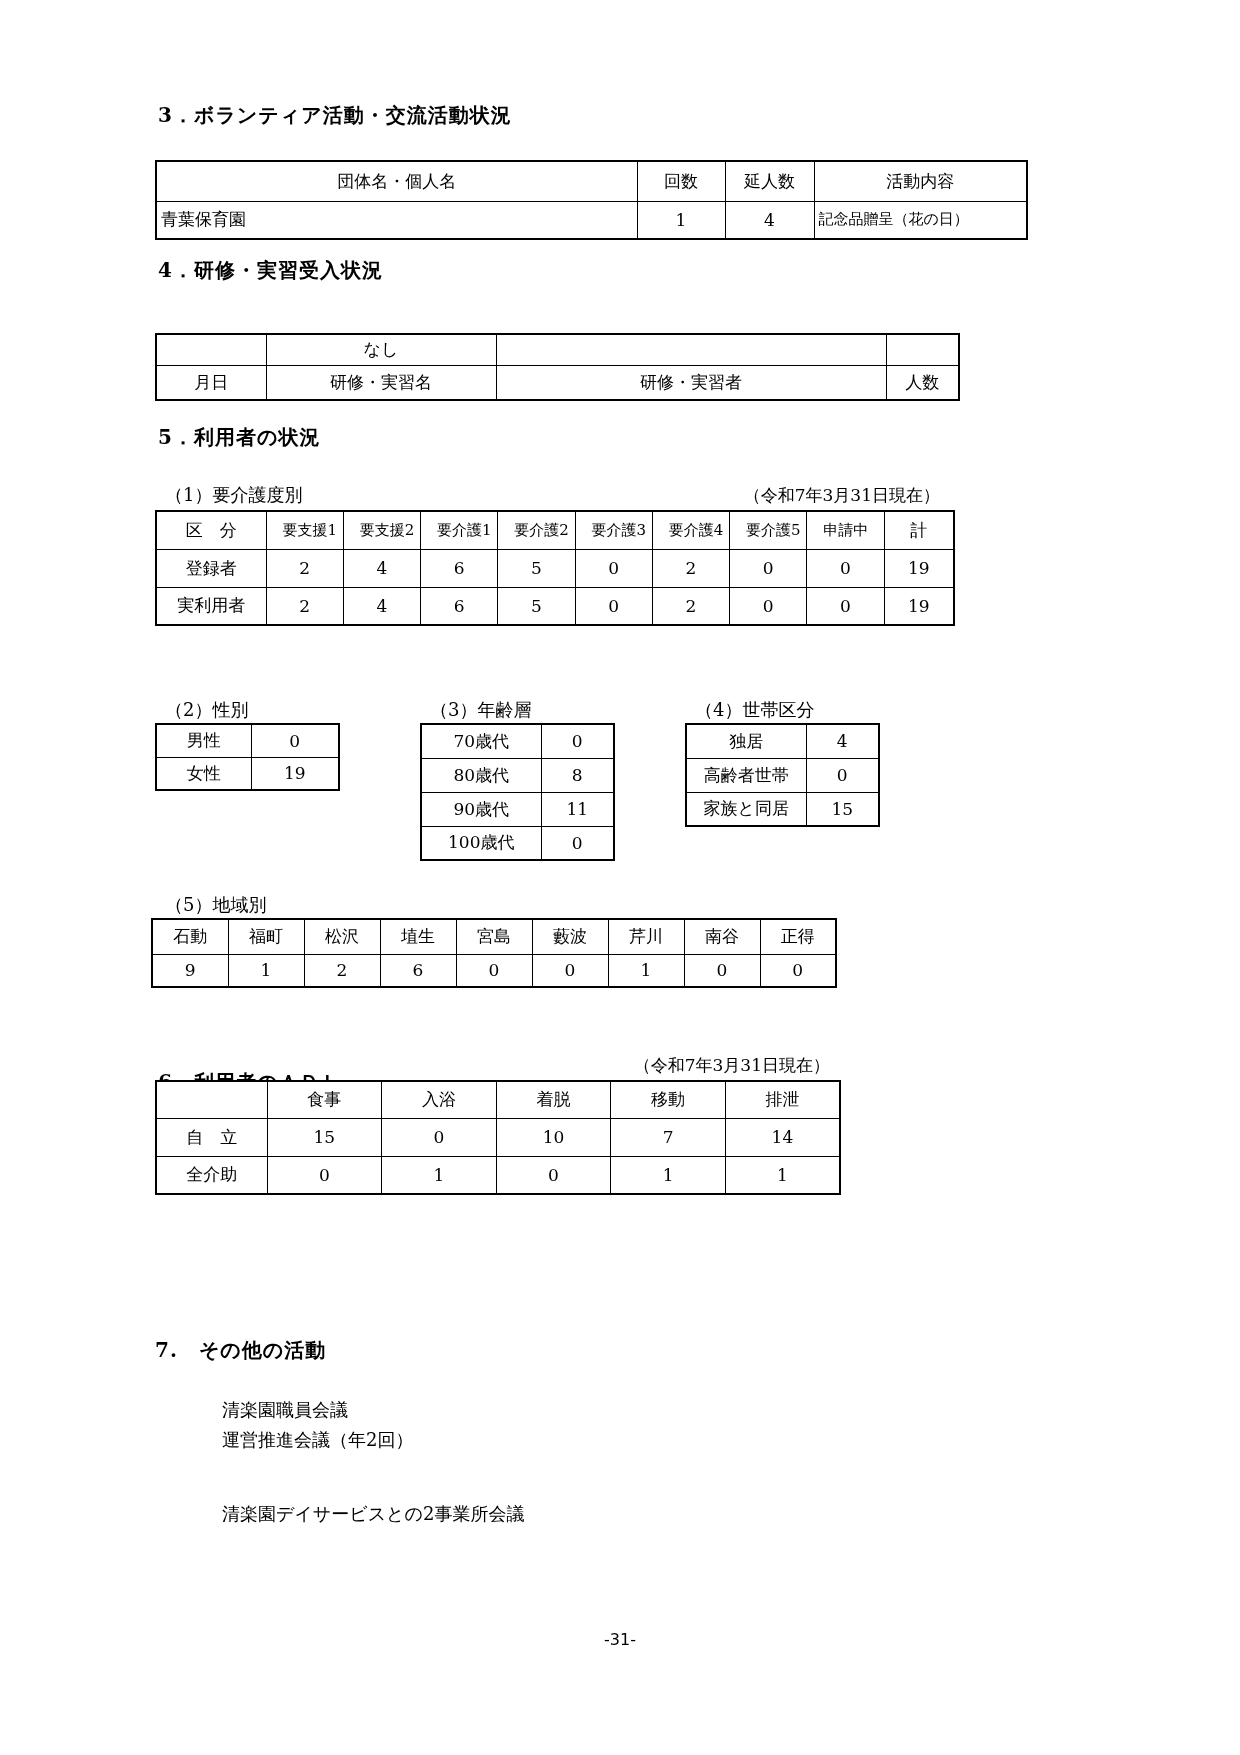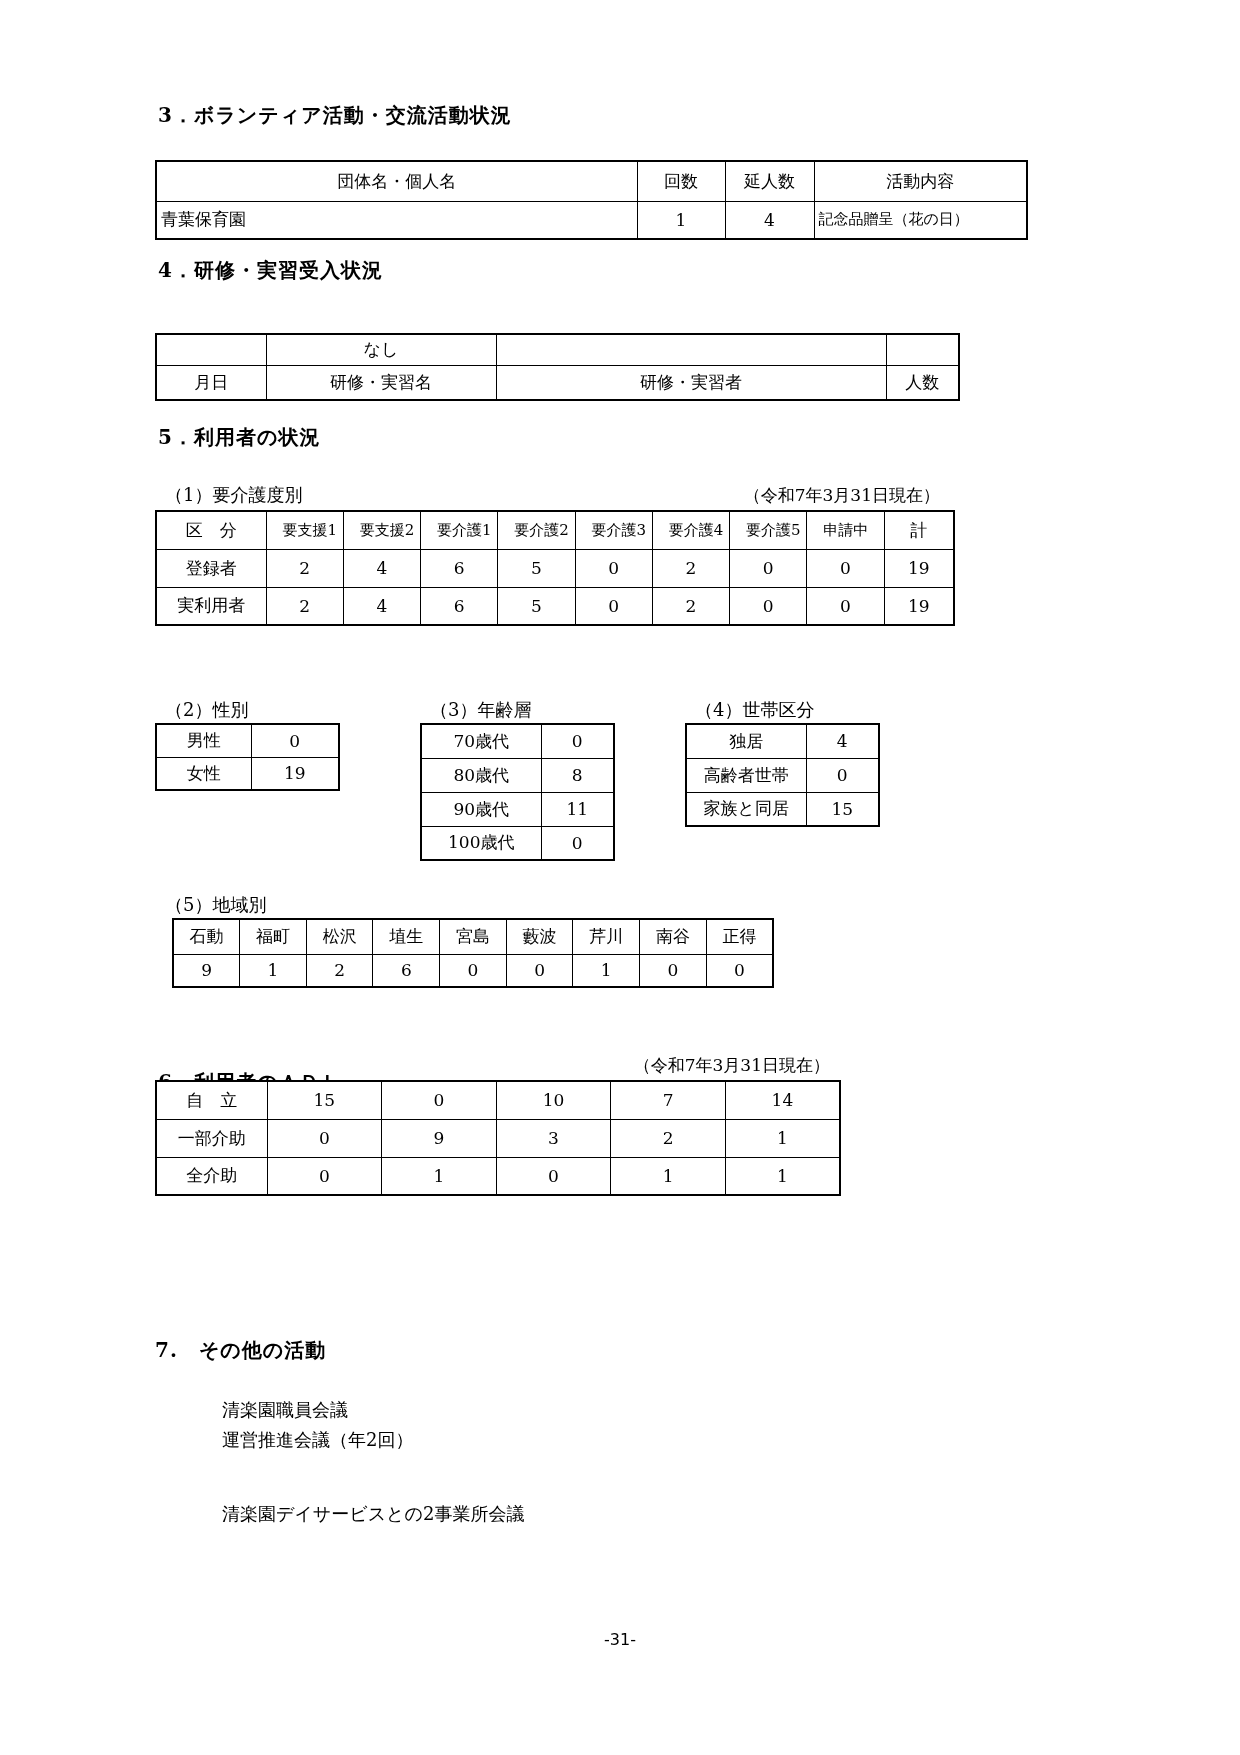--- a/index.html
+++ b/index.html
@@ -201,21 +201,21 @@
     <td>0</td>
   </tr>
   <tr style="height:34px">
     <td>家族と同居</td>
     <td>15</td>
   </tr>
 </tbody>
   </table>
 
 <div class="abs sub-label" style="left:165px; top:893px;">（5）地域別</div>
-<table class="abs" style="left:172px; top:918px; width:602px;padding-left:32px;">
+<table class="abs" style="left:151px; top:918px; width:686px;padding-left:32px;">
   <tbody>
       <tr style="height:35px">
     <td class="hdr">石動</td>
     <td class="hdr">福町</td>
     <td class="hdr">松沢</td>
     <td class="hdr">埴生</td>
     <td class="hdr">宮島</td>
     <td class="hdr">藪波</td>
     <td class="hdr">芹川</td>
     <td class="hdr">南谷</td>
@@ -241,35 +241,35 @@
 <table class="abs" style="left:155px; top:1080px; width:686px;">
   <colgroup>
       <col style="width:111px">
       <col>
       <col>
       <col>
       <col>
       <col>
     </colgroup>
   <tbody>
+      <tr style="height:37px">
+    <td class="hdr"></td>
+    <td class="hdr">食事</td>
+    <td class="hdr">入浴</td>
+    <td class="hdr">着脱</td>
+    <td class="hdr">移動</td>
+    <td class="hdr">排泄</td>
+  </tr>
   <tr style="height:38px">
     <td>自　立</td>
     <td>15</td>
     <td>0</td>
     <td>10</td>
     <td>7</td>
     <td>14</td>
-  </tr>
-  <tr style="height:38px">
-    <td>一部介助</td>
-    <td>0</td>
-    <td>9</td>
-    <td>3</td>
-    <td>2</td>
-    <td>1</td>
   </tr>
   <tr style="height:38px">
     <td>全介助</td>
     <td>0</td>
     <td>1</td>
     <td>0</td>
     <td>1</td>
     <td>1</td>
   </tr>
 </tbody>

